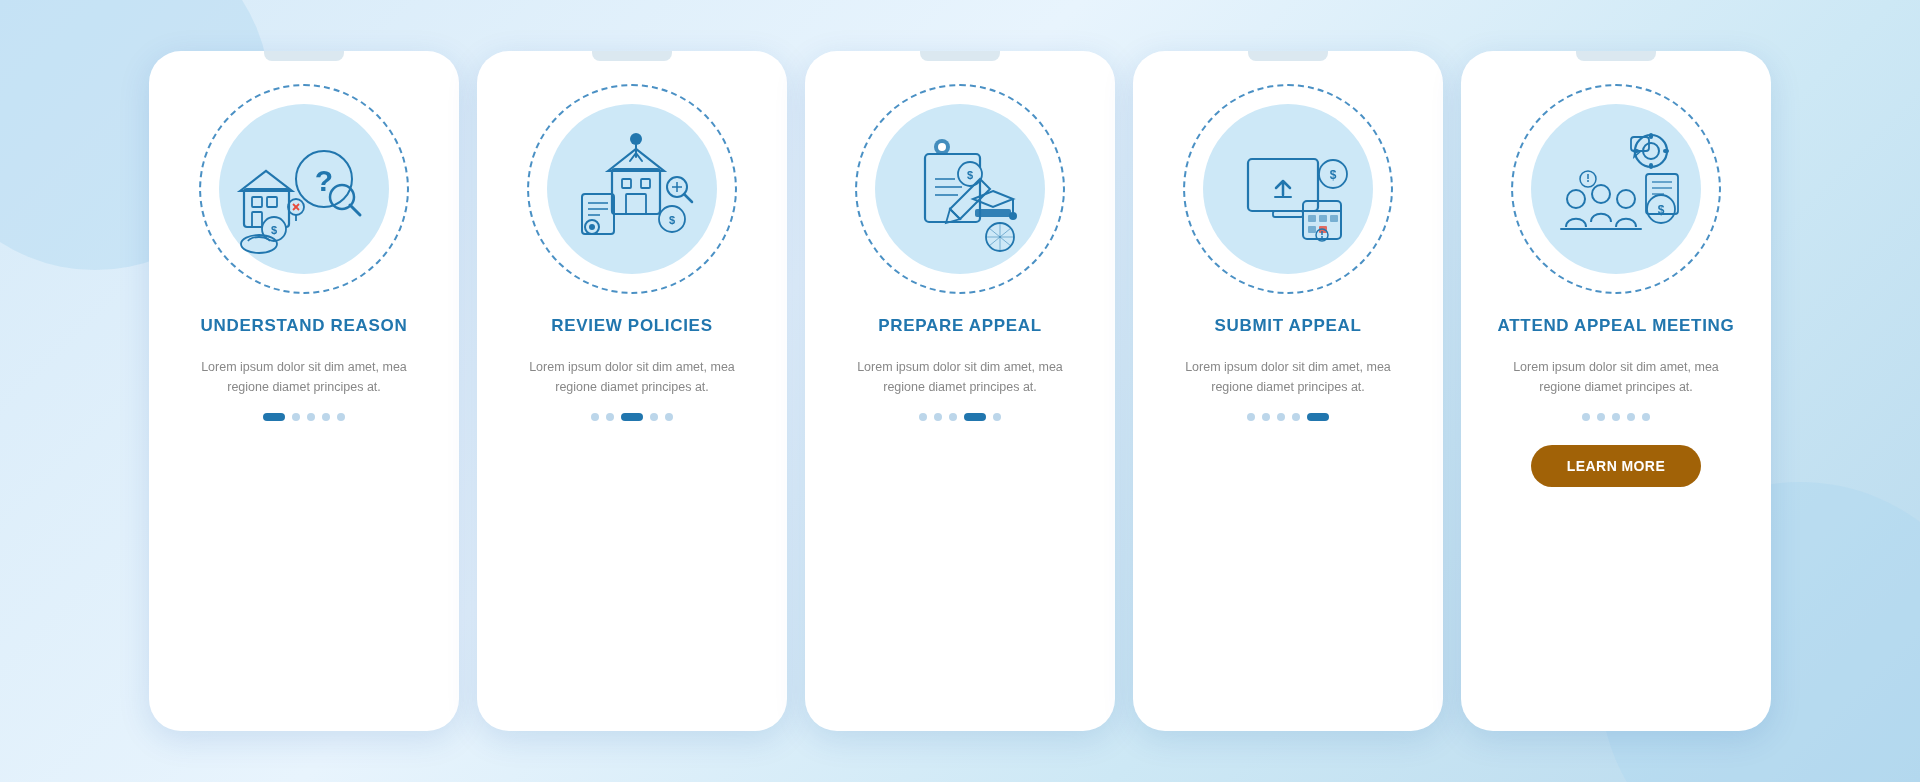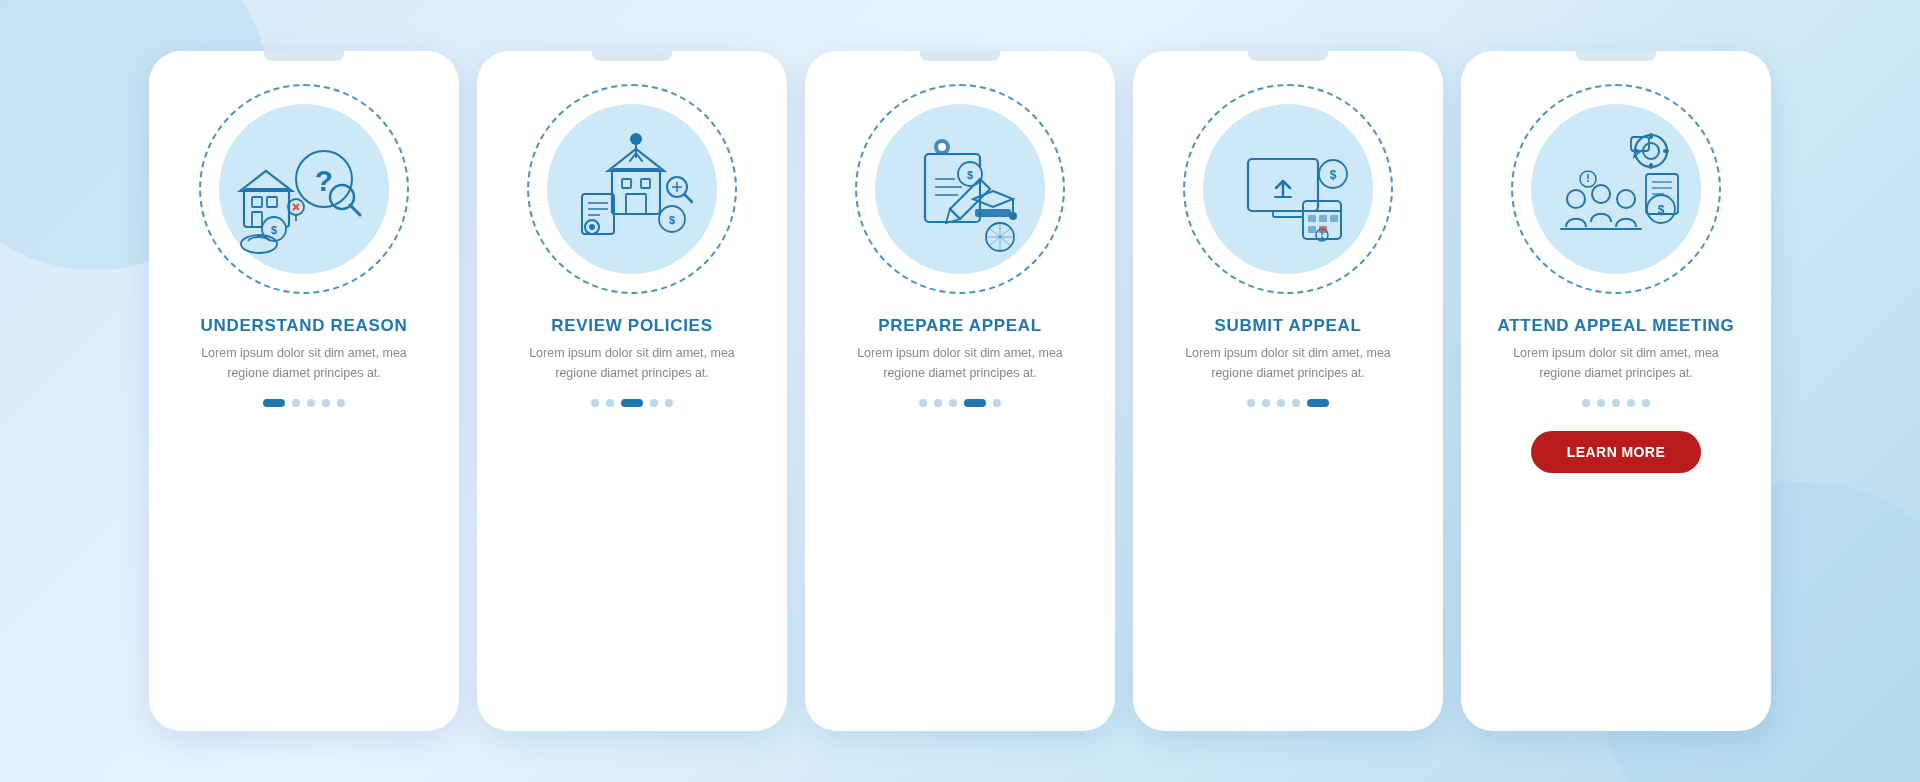--- a/index.html
+++ b/index.html
@@ -111,21 +111,21 @@
       height: 140px;
     }
 
     .card-title {
       font-size: 17px;
       font-weight: 800;
       color: #2176ae;
       text-align: center;
       letter-spacing: 0.04em;
       text-transform: uppercase;
-      margin-bottom: 8px;
+      margin-bottom: 22px;
       padding: 0 20px;
       line-height: 1.25;
     }
 
     .card-desc {
       font-size: 12.5px;
       color: #888;
       text-align: center;
       line-height: 1.55;
       padding: 0 30px;
@@ -147,21 +147,21 @@
     }
 
     .dot.active {
       background: #2176ae;
       width: 22px;
       border-radius: 4px;
     }
 
     .learn-more-btn {
       margin-top: 14px;
-      background: #b91c1c;
+      background: #a16207;
       color: #fff;
       border: none;
       border-radius: 24px;
       padding: 13px 36px;
       font-size: 14px;
       font-weight: 700;
       cursor: pointer;
       letter-spacing: 0.03em;
     }
 

